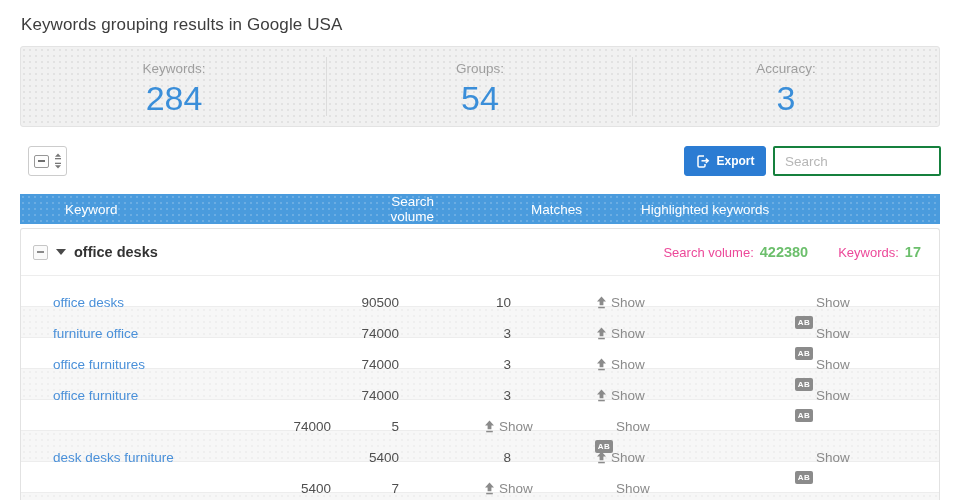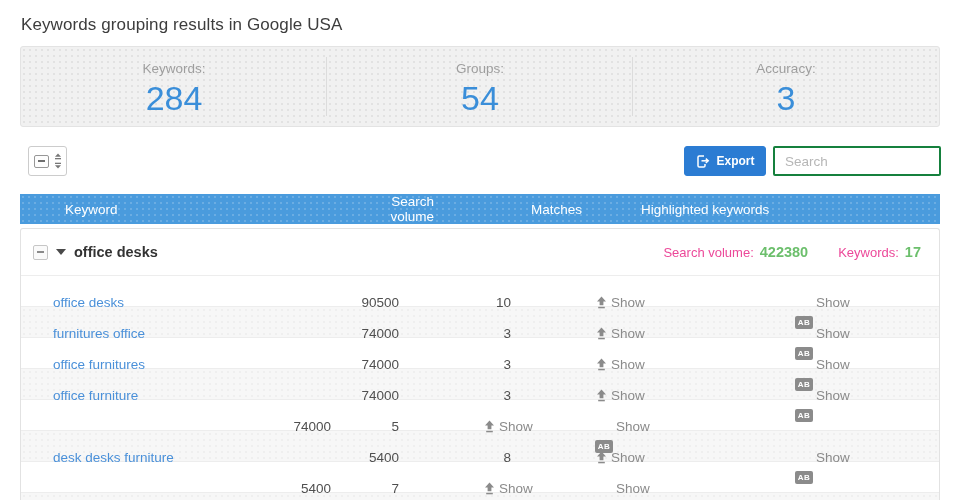--- a/index.html
+++ b/index.html
@@ -215,21 +215,21 @@
         <rect x="3.2" y="10.8" width="6.6" height="1.5"></rect>
       </svg>
       <span>Show</span>
     </div>
     <div class="cell-highlighted">
       <span class="ab-badge">AB</span>
       <span>Show</span>
     </div>
   </div>
       <div class="table-row grid-cols even">
-    <div class="cell-keyword">furnitures office</div>
+    <div class="cell-keyword">furniture office</div>
     <div class="cell-volume">74000</div>
     <div class="cell-matches">3</div>
     <div class="cell-top10">
       <svg class="icon-svg" width="13" height="13" viewBox="0 0 13 13" fill="#8b8b8b">
         <path d="M6.5 0.5 L11 5.4 H8.4 V9.2 H4.6 V5.4 H2 Z"></path>
         <rect x="3.2" y="10.8" width="6.6" height="1.5"></rect>
       </svg>
       <span>Show</span>
     </div>
     <div class="cell-highlighted">

